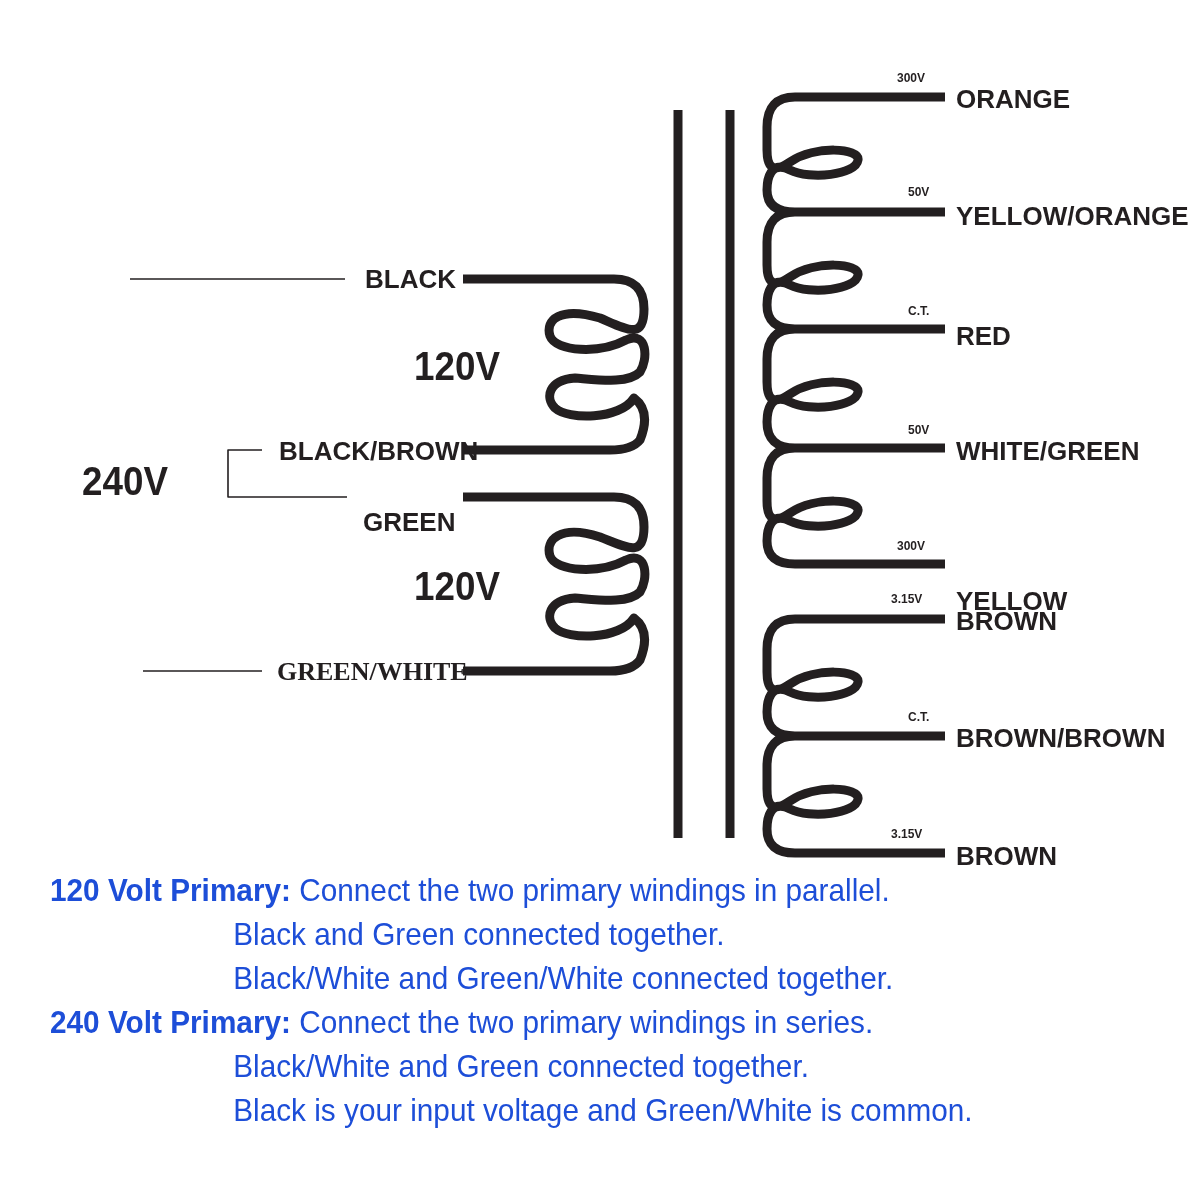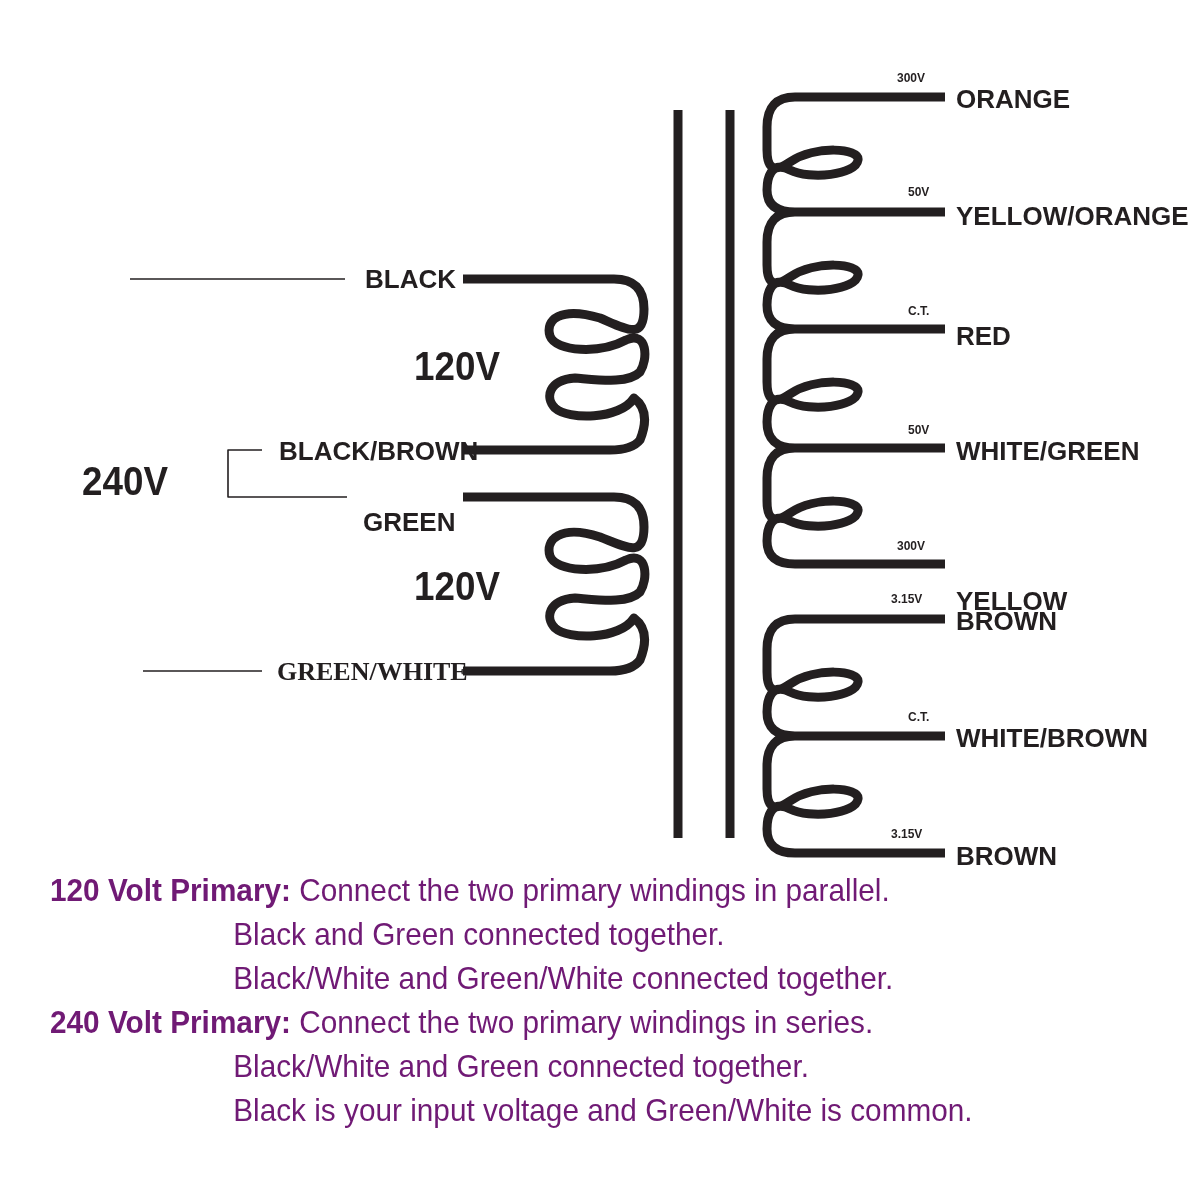--- a/index.html
+++ b/index.html
@@ -3,21 +3,21 @@
 <meta charset="utf-8">
 <style>
   html, body { margin: 0; padding: 0; background: #ffffff; }
   body { width: 1200px; height: 1200px; position: relative; overflow: hidden;
          font-family: "Liberation Sans", sans-serif; color: #231f20; }
   #diagram { position: absolute; left: 0; top: 0; }
   .lbl { position: absolute; font-weight: bold; white-space: nowrap; color: #231f20; line-height: 1; }
   .wire-lbl { font-size: 26px; }
   .tap-lbl { font-size: 12px; }
   .volt-big { font-size: 40px; transform: scaleX(0.92); transform-origin: left top; }
-  .notes { position: absolute; left: 50px; top: 868px; font-size: 32px; line-height: 44px; color: #701a75; }
+  .notes { position: absolute; left: 50px; top: 868px; font-size: 32px; line-height: 44px; color: #1d4ed8; }
   .notes .row { white-space: nowrap; transform: scaleX(0.93); transform-origin: left top; }
   .notes .hd { font-weight: bold; }
   .notes .indent { padding-left: 197px; }
 </style>
 </head>
 <body>
 
 <svg id="diagram" width="1200" height="1200" viewBox="0 0 1200 1200">
   <g fill="none" stroke="#231f20" stroke-linecap="butt" stroke-linejoin="round">
 
@@ -87,21 +87,21 @@
 <div class="lbl tap-lbl" style="left:908px; top:424px;">50V</div>
 <div class="lbl wire-lbl" style="left:956px; top:438px;">WHITE/GREEN</div>
 
 <div class="lbl tap-lbl" style="left:897px; top:540px;">300V</div>
 <div class="lbl wire-lbl" style="left:956px; top:556px;margin-top:32px;">YELLOW</div>
 
 <div class="lbl tap-lbl" style="left:891px; top:593px;">3.15V</div>
 <div class="lbl wire-lbl" style="left:956px; top:608px;">BROWN</div>
 
 <div class="lbl tap-lbl" style="left:908px; top:711px;">C.T.</div>
-<div class="lbl wire-lbl" style="left:956px; top:725px;">WHITE/BROWN</div>
+<div class="lbl wire-lbl" style="left:956px; top:725px;">BROWN/BROWN</div>
 
 <div class="lbl tap-lbl" style="left:891px; top:828px;">3.15V</div>
 <div class="lbl wire-lbl" style="left:956px; top:843px;">BROWN</div>
 
 <div class="notes">
   <div class="row">
     <span class="hd">120 Volt Primary:</span><span> Connect the two primary windings in parallel.</span>
   </div>
   <div class="row indent">Black and Green connected together.</div>
   <div class="row indent">Black/White and Green/White connected together.</div>

